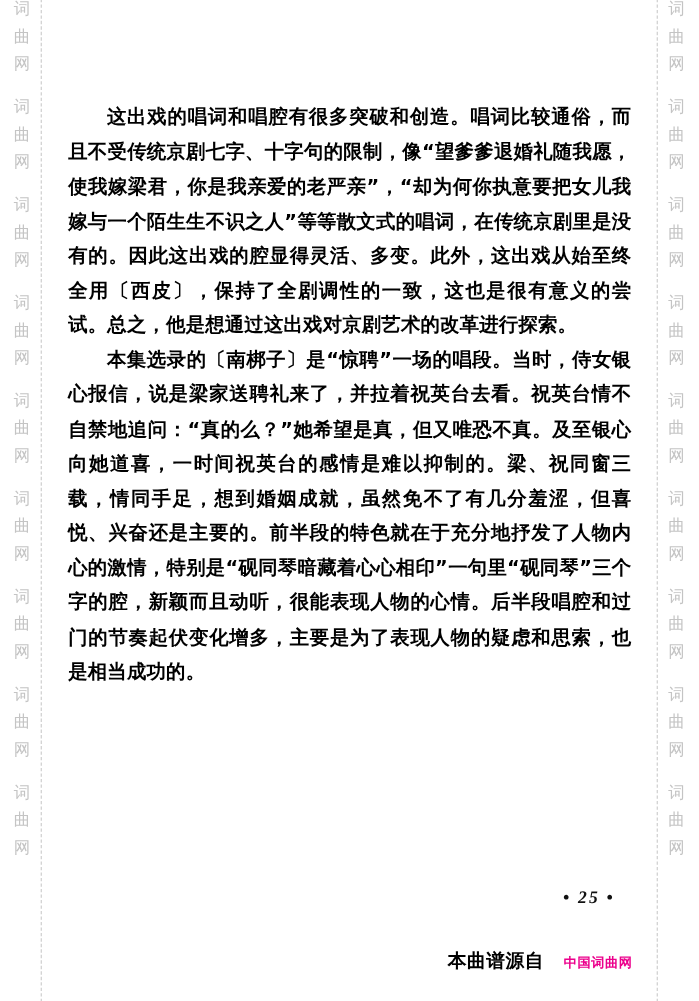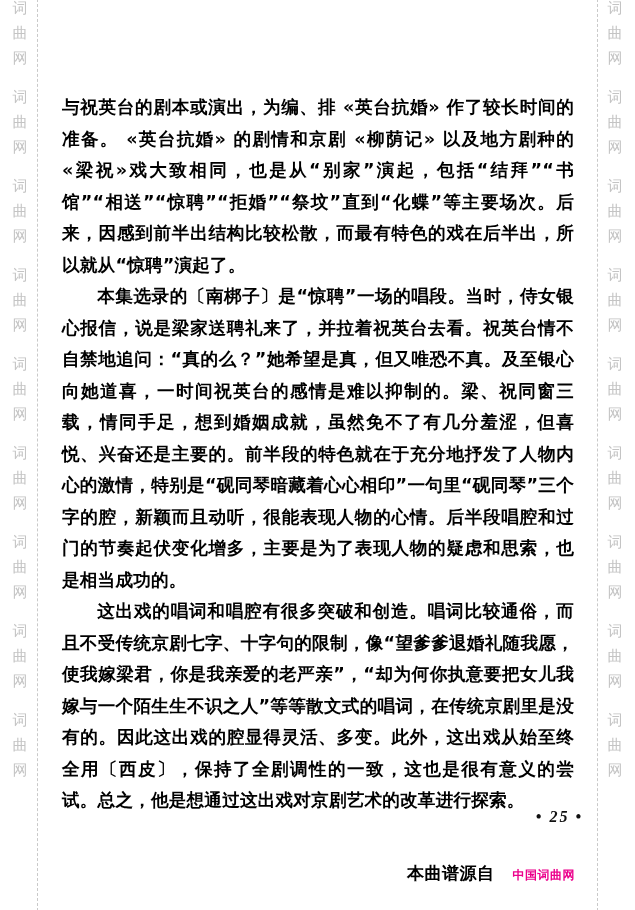--- a/index.html
+++ b/index.html
@@ -84,21 +84,21 @@
     font-weight: 600;
     -webkit-font-smoothing: none;
   }
   p.para.indent { text-indent: 2em; }
   p.para + p.para { margin-top: 0; }
 
   
   #page-number {
     position: absolute;
     left: 0;
-    right: 52px;
+    right: 76px;
     top: 808px;
     text-align: right;
     font-family: "Liberation Serif", serif;
     font-style: italic;
     font-weight: bold;
     font-size: 16px;
     color: #111111;
     letter-spacing: 2px;
   }
 
@@ -228,23 +228,22 @@
         </div>
         <div class="wm-group">
           <div class="wm-ch" style="color: rgb(196, 196, 196);">词</div>
           <div class="wm-ch" style="color: rgb(196, 196, 196);">曲</div>
           <div class="wm-ch" style="color: rgb(196, 196, 196);">网</div>
         </div>
       </div>
   </div>
 
   <div id="content">
-    <p class="para">与祝英台的剧本或演出，为编、排 «英台抗婚» 作了较长时间的准备。 «英台抗婚» 的剧情和京剧 «柳荫记» 以及地方剧种的 «梁祝»戏大致相同，也是从“别家”演起，包括“结拜”“书馆”“相送”“惊聘”“拒婚”“祭坟”直到“化蝶”等主要场次。后来，因感到前半出结构比较松散，而最有特色的戏在后半出，所以就从“惊聘”演起了。</p>
+    <p class="para indent">这出戏的唱词和唱腔有很多突破和创造。唱词比较通俗，而且不受传统京剧七字、十字句的限制，像“望爹爹退婚礼随我愿，使我嫁梁君，你是我亲爱的老严亲”，“却为何你执意要把女儿我嫁与一个陌生生不识之人”等等散文式的唱词，在传统京剧里是没有的。因此这出戏的腔显得灵活、多变。此外，这出戏从始至终全用〔西皮〕，保持了全剧调性的一致，这也是很有意义的尝试。总之，他是想通过这出戏对京剧艺术的改革进行探索。</p>
     <p class="para indent">本集选录的〔南梆子〕是“惊聘”一场的唱段。当时，侍女银心报信，说是梁家送聘礼来了，并拉着祝英台去看。祝英台情不自禁地追问：“真的么？”她希望是真，但又唯恐不真。及至银心向她道喜，一时间祝英台的感情是难以抑制的。梁、祝同窗三载，情同手足，想到婚姻成就，虽然免不了有几分羞涩，但喜悦、兴奋还是主要的。前半段的特色就在于充分地抒发了人物内心的激情，特别是“砚同琴暗藏着心心相印”一句里“砚同琴”三个字的腔，新颖而且动听，很能表现人物的心情。后半段唱腔和过门的节奏起伏变化增多，主要是为了表现人物的疑虑和思索，也是相当成功的。</p>
-    <p class="para indent">这出戏的唱词和唱腔有很多突破和创造。唱词比较通俗，而且不受传统京剧七字、十字句的限制，像“望爹爹退婚礼随我愿，使我嫁梁君，你是我亲爱的老严亲”，“却为何你执意要把女儿我嫁与一个陌生生不识之人”等等散文式的唱词，在传统京剧里是没有的。因此这出戏的腔显得灵活、多变。此外，这出戏从始至终全用〔西皮〕，保持了全剧调性的一致，这也是很有意义的尝试。总之，他是想通过这出戏对京剧艺术的改革进行探索。</p>
   </div>
 
   <div id="page-number">• 25 •</div>
 
   <div id="footer">
     <span class="f-label">本曲谱源自</span><span class="f-site">中国词曲网</span>
   </div>
 
 </div>
 

